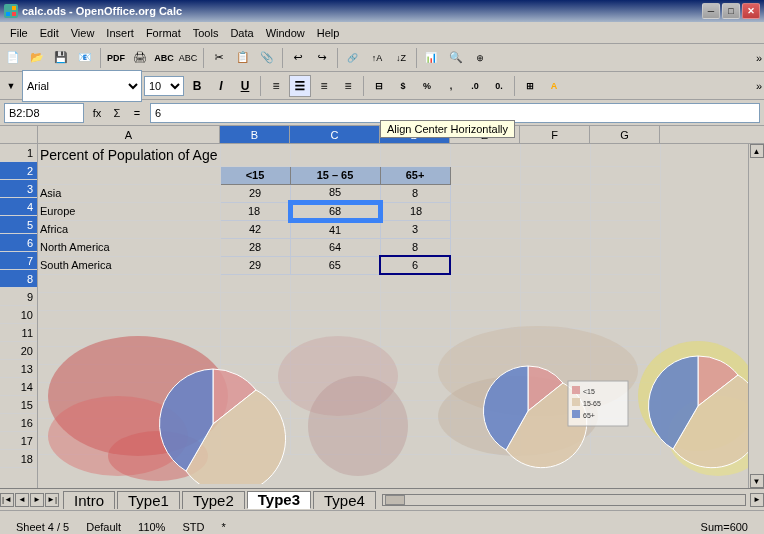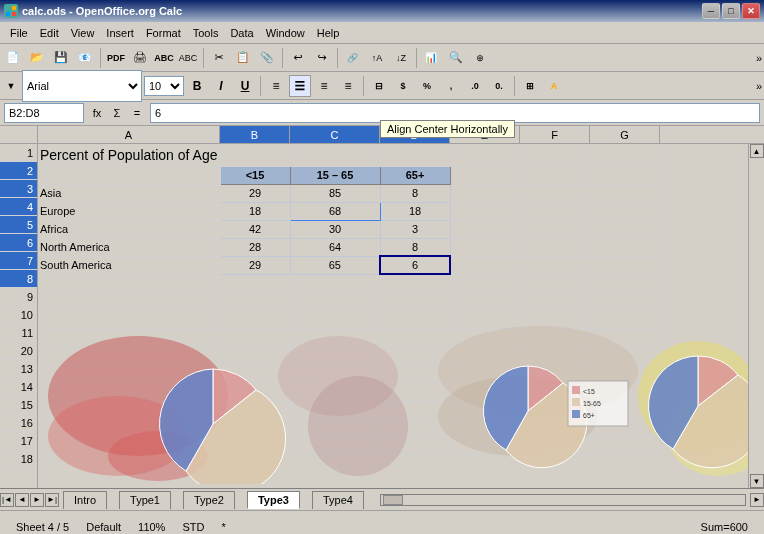--- a/index.html
+++ b/index.html
@@ -191,24 +191,24 @@
       border: 1px solid #808080; display: flex; align-items: center; justify-content: center;
       cursor: pointer; font-size: 8px;
     }
     .sheet-tab {
       height: 18px;
       padding: 0 10px;
       border: 1px solid #808080;
       border-bottom: none;
       background: #d4d0c8;
       cursor: pointer;
-      font-size: 11px;
+      font-size: 15px;
       display: flex;
       align-items: center;
-      margin-right: 12px;
+      margin-right: 2px;
     }
     .sheet-tab.active {
       background: white;
       font-weight: bold;
       border-bottom: 1px solid white;
     }
   </style>
 </head>
 <body>
 
@@ -380,31 +380,31 @@
             <td class="data-cell" style="border:1px solid #c0c8d8;">85</td>
             <td class="data-cell" style="border:1px solid #c0c8d8;">8</td>
             <td></td>
             <td></td>
             <td></td>
           </tr>
 
           <tr>
             <td class="label-cell">Europe</td>
             <td class="data-cell" style="border:1px solid #c0c8d8;">18</td>
-            <td class="data-cell" style="border:1px solid #3b82f6;">68</td>
+            <td class="data-cell" style="border:5px solid #3b82f6;">68</td>
             <td class="data-cell" style="border:1px solid #c0c8d8;">18</td>
             <td></td>
             <td></td>
             <td></td>
           </tr>
 
           <tr>
             <td class="label-cell">Africa</td>
             <td class="data-cell" style="border:1px solid #c0c8d8;">42</td>
-            <td class="data-cell" style="border:1px solid #c0c8d8;">30</td>
+            <td class="data-cell" style="border:1px solid #c0c8d8;">41</td>
             <td class="data-cell" style="border:1px solid #c0c8d8;">3</td>
             <td></td>
             <td></td>
             <td></td>
           </tr>
 
 
           <tr>
             <td class="label-cell">North America</td>
             <td class="data-cell" style="border:1px solid #c0c8d8;">28</td>

